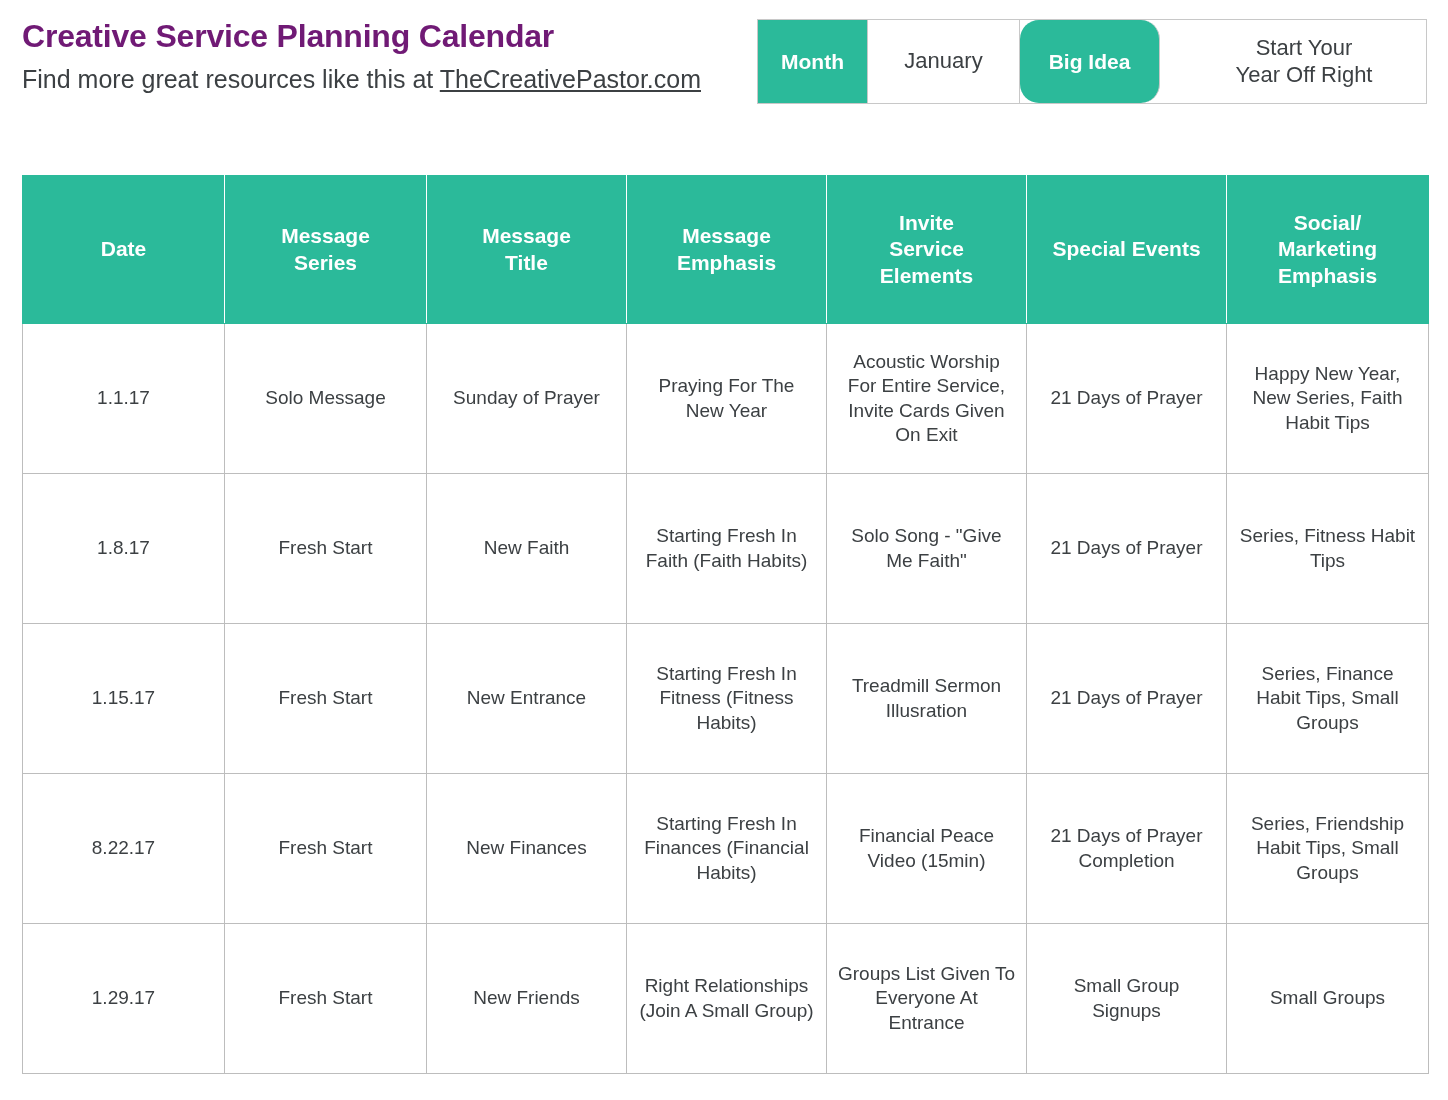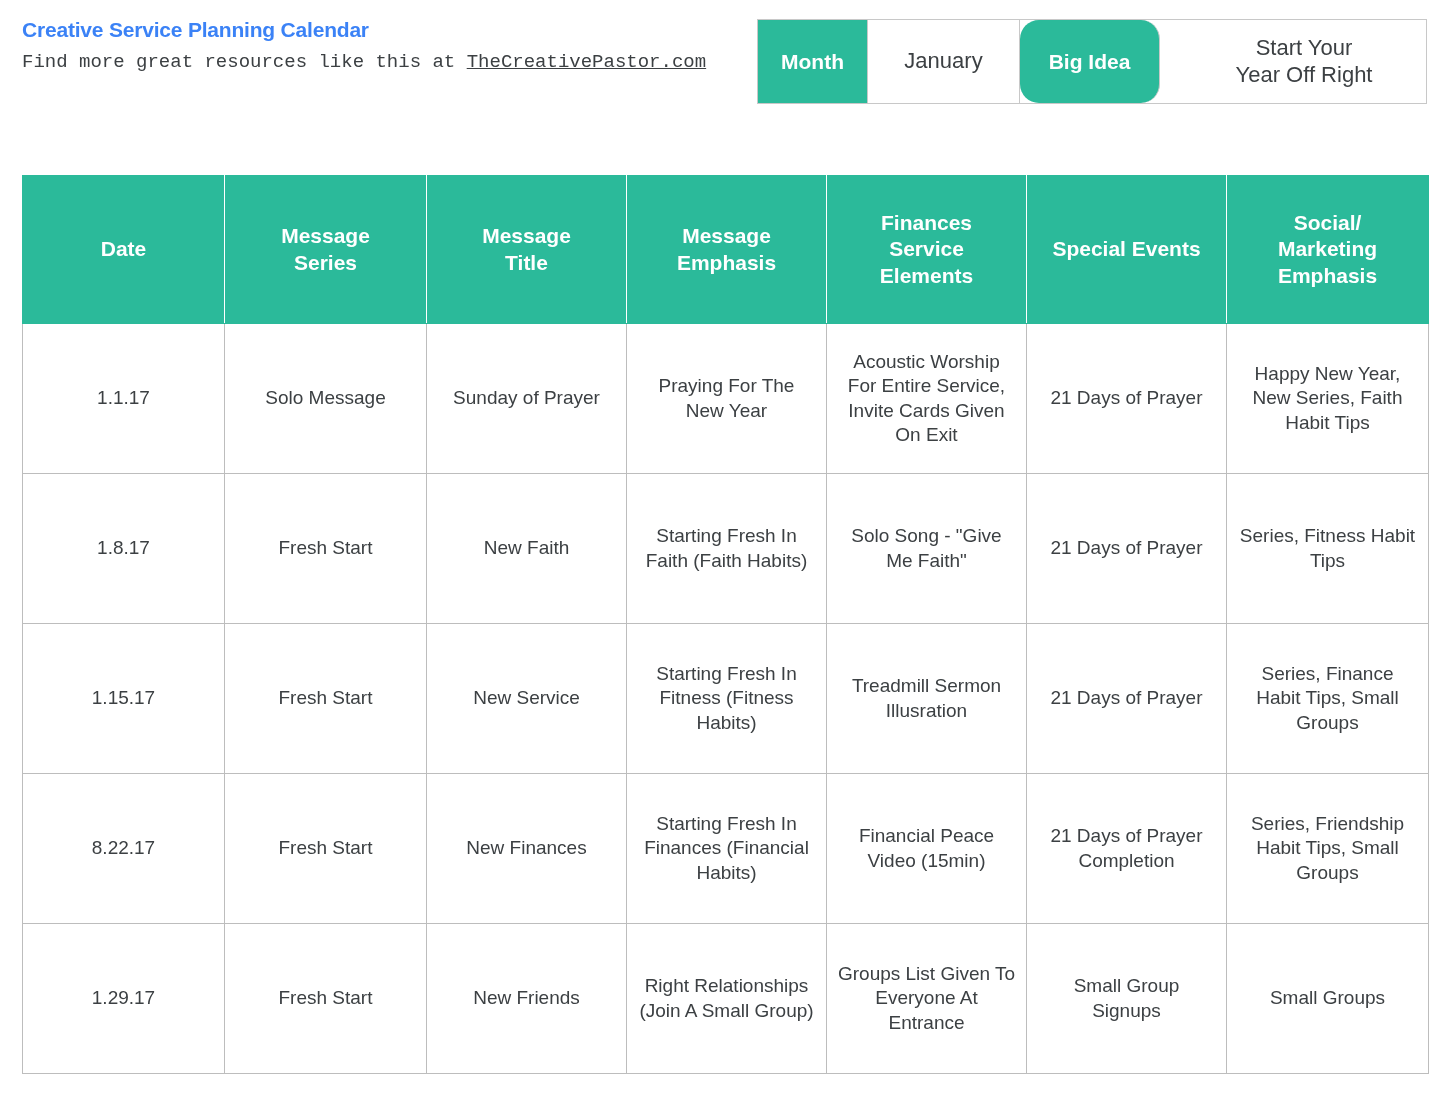--- a/index.html
+++ b/index.html
@@ -30,36 +30,35 @@
   }
 
   .brand-block {
     position: absolute;
     left: 22px;
     top: 18px;
     width: 700px;
   }
 
   .brand-title {
-    font-size: 21px;
+    font-size: 32px;
     font-weight: bold;
-    color: #3b82f6;
+    color: #701a75;
     letter-spacing: -0.2px;
     line-height: 1.15;
     white-space: nowrap;
   }
 
   .brand-sub {
     margin-top: 9px;
-    font-size: 19px;
+    font-size: 25px;
     font-weight: normal;
     color: #3c4043;
     line-height: 1.2;
     white-space: nowrap;
-    font-family: Liberation Mono, monospace;
   }
 
   .brand-sub .link {
     text-decoration: underline;
     color: #3c4043;
     cursor: pointer;
   }
 
   
   .info-strip {
@@ -208,21 +207,21 @@
           </th>
           <th>
             <span class="cell-text">Message</span>
             <span class="cell-text">Title</span>
           </th>
           <th>
             <span class="cell-text">Message</span>
             <span class="cell-text">Emphasis</span>
           </th>
           <th>
-            <span class="cell-text">Finances</span>
+            <span class="cell-text">Invite</span>
             <span class="cell-text">Service</span>
             <span class="cell-text">Elements</span>
           </th>
           <th>
             <span class="cell-text">Special Events</span>
           </th>
           <th>
             <span class="cell-text">Social/</span>
             <span class="cell-text">Marketing</span>
             <span class="cell-text">Emphasis</span>
@@ -245,21 +244,21 @@
           <td>Fresh Start</td>
           <td>New Faith</td>
           <td>Starting Fresh In Faith (Faith Habits)</td>
           <td>Solo Song - "Give Me Faith"</td>
           <td>21 Days of Prayer</td>
           <td>Series, Fitness Habit Tips</td>
         </tr>
         <tr>
           <td>1.15.17</td>
           <td>Fresh Start</td>
-          <td>New Service</td>
+          <td>New Entrance</td>
           <td>Starting Fresh In Fitness (Fitness Habits)</td>
           <td>Treadmill Sermon Illusration</td>
           <td>21 Days of Prayer</td>
           <td>Series, Finance Habit Tips, Small Groups</td>
         </tr>
         <tr>
           <td>8.22.17</td>
           <td>Fresh Start</td>
           <td>New Finances</td>
           <td>Starting Fresh In Finances (Financial Habits)</td>

